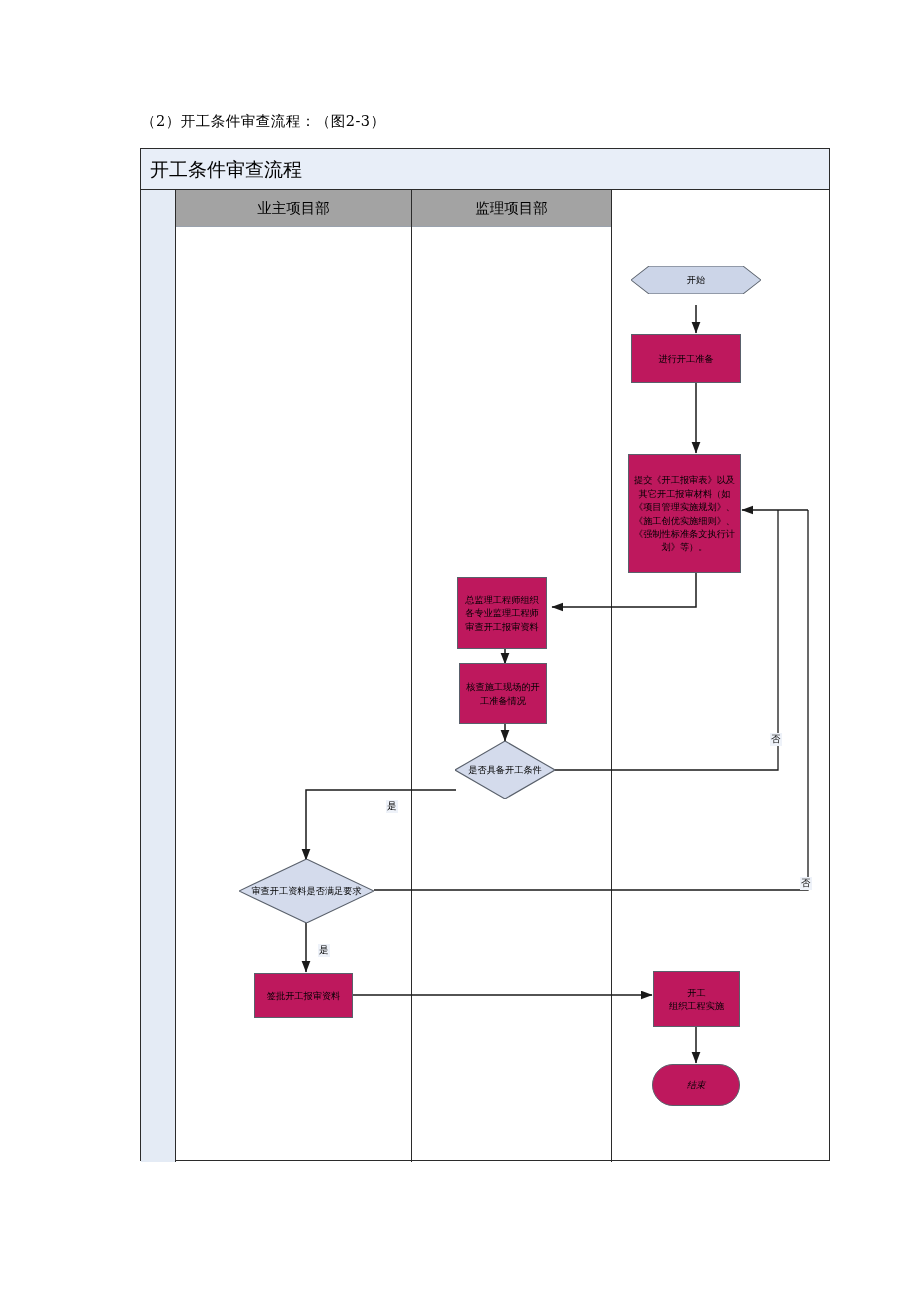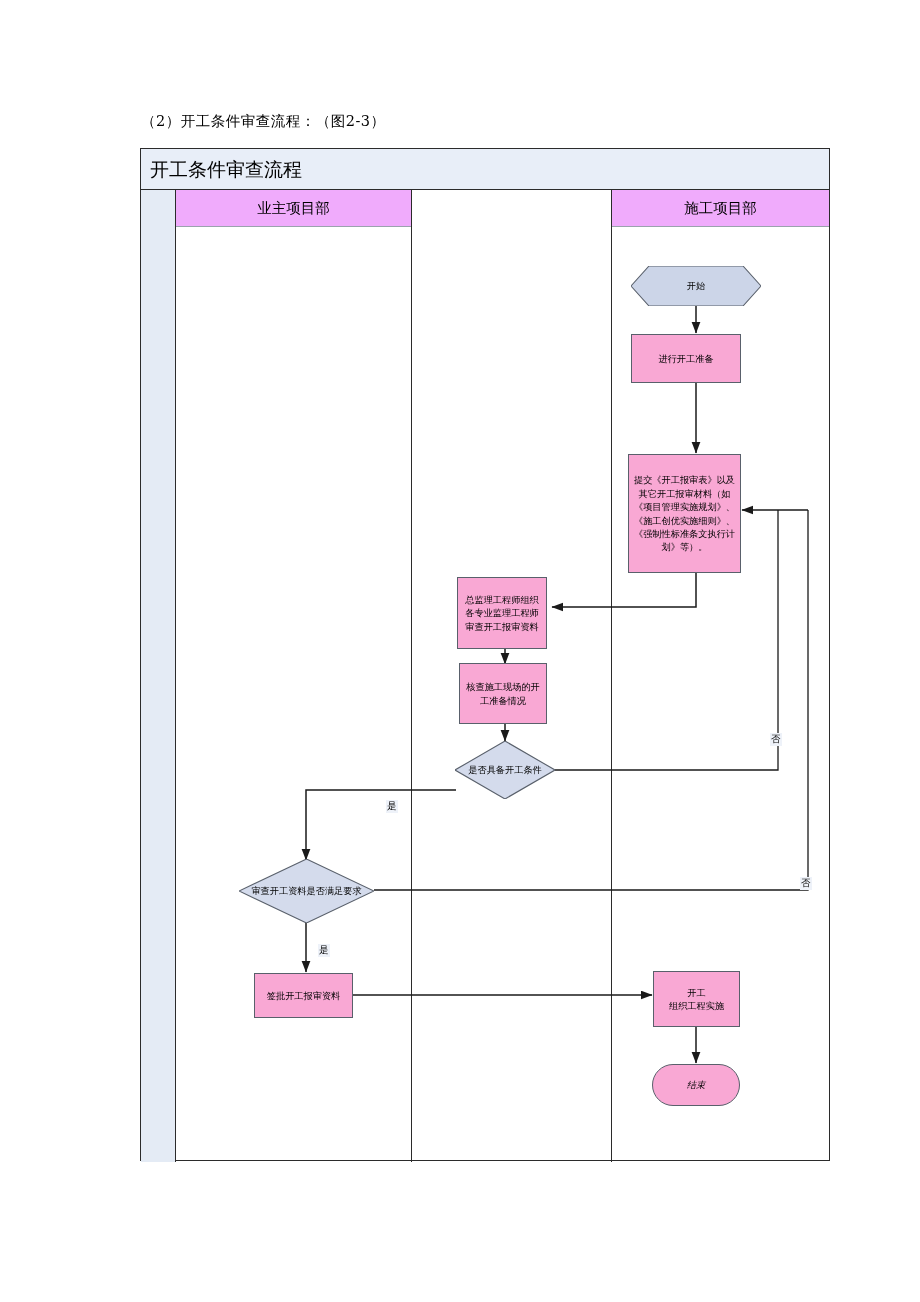--- a/index.html
+++ b/index.html
@@ -10,33 +10,33 @@
            font-family:"DejaVu Serif","Liberation Serif",serif;letter-spacing:.5px;}
 
   .frame{position:absolute;left:140px;top:148px;width:690px;height:1013px;
          border:1.6px solid #2b2b2b;box-sizing:border-box;background:#fff;}
 
   .title-band{position:absolute;left:0;top:0;width:100%;height:41px;
               background:#e8eef8;border-bottom:1.6px solid #2b2b2b;box-sizing:border-box;padding-left:40px;}
   .title-band span{position:absolute;left:9px;top:8px;font-size:19px;
               font-family:"DejaVu Serif","Liberation Serif",serif;}
 
-  .lane-head{position:absolute;top:41px;height:37px;background:#f0abfc;
+  .lane-head{position:absolute;top:41px;height:37px;background:#a3a3a3;
              border-bottom:1.6px solid #9aa2ad;box-sizing:border-box;
              display:flex;align-items:center;justify-content:center;
              font-size:14.5px;font-family:"DejaVu Serif","Liberation Serif",serif;}
 
   .gutter{position:absolute;left:0;top:41px;width:35px;height:972px;
           background:#e4ebf5;border-right:1.6px solid #2b2b2b;box-sizing:border-box;}
 
   .vline{position:absolute;top:41px;width:0;height:972px;border-left:1.6px solid #2b2b2b;}
 
   .node{position:absolute;box-sizing:border-box;display:flex;align-items:center;
         justify-content:center;text-align:center;font-size:9.2px;line-height:1.45;
-        background:#f9a8d4;border:1px solid #59606b;color:#000;padding:2px 3px;}
+        background:#be185d;border:1px solid #59606b;color:#000;padding:2px 3px;}
   .node.stadium{border-radius:100px;font-style:italic;}
   .node.hex{background:transparent;border:none;}
   .node.dia{background:transparent;border:none;}
   .shape-svg{position:absolute;left:0;top:0;width:100%;height:100%;}
   .node.hex span,.node.dia span{position:relative;z-index:2;}
 
   .edge-label{position:absolute;font-size:9.5px;background:#eef2f9;padding:0 1px;}
 
   svg.wires{position:absolute;left:0;top:0;width:920px;height:1302px;
             pointer-events:none;overflow:visible;}
@@ -48,21 +48,21 @@
 
 <div class="frame">
 
   <div class="title-band">
     <span>开工条件审查流程</span>
   </div>
 
   <div class="gutter"></div>
 
   <div class="lane-head" style="left:35px;width:235px;">业主项目部</div>
-  <div class="lane-head" style="left:470px;width:218px;border-left:1.6px solid #9aa2ad;">施工项目部</div>
+  <div class="lane-head" style="left:270px;width:200px;border-left:1.6px solid #9aa2ad;">监理项目部</div>
 
   <div class="vline" style="left:270px;"></div>
   <div class="vline" style="left:470px;"></div>
 </div>
 
 <svg class="wires">
   <defs>
     <marker id="ah" markerWidth="9" markerHeight="9" refX="7.6" refY="3" orient="auto">
       <path d="M0,0 L8,3 L0,6 z" fill="#1a1a1a"></path>
     </marker>
@@ -80,21 +80,21 @@
   </g>
   <g stroke="#1a1a1a" stroke-width="1.3" fill="none">
     <path d="M555,770 L778,770 L778,510"></path>
     <path d="M374,890 L808,890 L808,510"></path>
   </g>
   <g stroke="#1a1a1a" stroke-width="1.5" fill="none" marker-end="url(#ah)">
     <path d="M808,510 L742,510"></path>
   </g>
 </svg>
 
-<div class="node hex" style="left:631px;top:266px;width:130px;height:40px;">
+<div class="node hex" style="left:631px;top:266px;width:130px;height:28px;">
   <svg class="shape-svg" viewBox="0 0 130 40" preserveAspectRatio="none">
     <polygon points="18,0 112,0 130,20 112,40 18,40 0,20" fill="#ccd5e8" stroke="#59606b" stroke-width="1.1"></polygon>
   </svg>
   <span>开始</span>
 </div>
 
 <div class="node" style="left:631px;top:334px;width:110px;height:49px;">
   <span>进行开工准备</span>
 </div>
 

